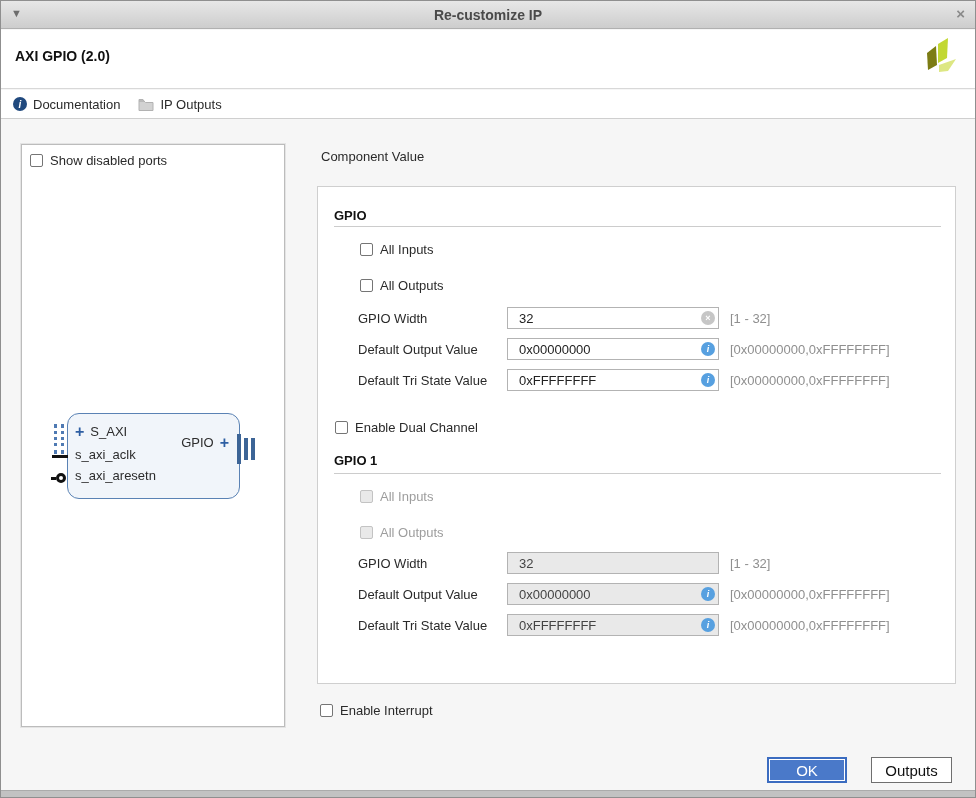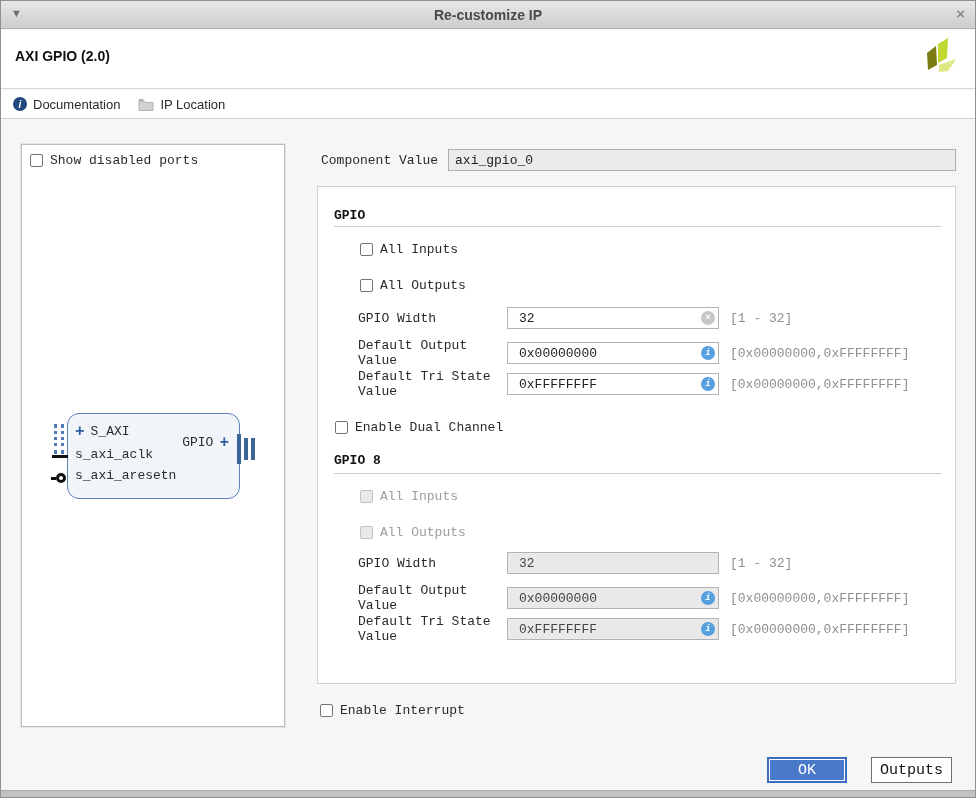--- a/index.html
+++ b/index.html
@@ -29,21 +29,21 @@
   .toolbar{
     position:absolute; left:0; top:89px; width:100%; height:29px; background:#ffffff;
     border-bottom:1px solid #cfcfcf; display:flex; align-items:center; gap:18px; padding-left:12px;
   }
   .tool-link{ display:flex; align-items:center; gap:6px; font-size:13px; color:#2a2a2a; cursor:default;}
   .info-badge{
     width:14px; height:14px; border-radius:50%; background:#20497e; color:#fff;
     font-size:10px; font-weight:bold; font-style:italic; display:flex; align-items:center; justify-content:center;
   }
   
-  .content{ position:absolute; left:0; top:118px; width:782px; height:674px; background:#f6f6f6;font-family:Liberation Mono, monospace; }
+  .content{ position:absolute; left:0; top:118px; width:782px; height:674px; background:#f6f6f6; }
   
   .left-panel{
     position:absolute; left:20px; top:25px; width:264px; height:583px;
     background:#ffffff; border:1px solid #bcbcbc; box-shadow:0 0 0 1px #e4e4e4;
   }
   .cb-row{ display:flex; align-items:center; gap:7px; font-size:13px; color:#2a2a2a; }
   .checkbox{
     width:13px; height:13px; background:#fff; border:1px solid #757575; border-radius:2px; flex:0 0 13px;
   }
   .cb-row.disabled{ color:#9d9d9d; }
@@ -140,21 +140,21 @@
       <span class="info-badge">i</span>
       <span>Documentation</span>
     </span>
     <span class="tool-link">
       <span style="display:inline-flex">
         <svg width="16" height="13" viewBox="0 0 16 13">
           <path d="M1 3 h5 l1.5 1.5 H15 v8 H1 z" fill="#d2d2d2" stroke="#b2b2b2"></path>
           <path d="M1 3 v-1.5 h4 l1 1.5 z" fill="#c3c3c3" stroke="#b2b2b2"></path>
         </svg>
       </span>
-      <span>IP Location</span>
+      <span>IP Outputs</span>
     </span>
   </div>
 
   <div class="content">
 
     <div class="left-panel">
       <label class="cb-row show-ports">
         <span class="checkbox"></span>
         <span>Show disabled ports</span>
       </label>
@@ -184,21 +184,20 @@
         </div>
         <div class="ip-row" style="right:10px; top:21px;">
           <span>GPIO</span>
           <span class="plus">+</span>
         </div>
       </div>
     </div>
 
     <div class="comp-row">
       <span class="lbl">Component Value</span>
-      <input class="comp-input" readonly="" value="axi_gpio_0" style="">
     </div>
 
     <div class="gpio-panel">
 
       <div class="sec-head" style="top:21px;">GPIO</div>
       <div class="sec-rule" style="top:39px;"></div>
 
       <label class="cb-row panel-cb" style="top:55px;">
         <span class="checkbox"></span>
         <span>All Inputs</span>
@@ -231,21 +230,21 @@
           <span class="fld-icon info">i</span>
         </span>
         <span class="range">[0x00000000,0xFFFFFFFF]</span>
       </div>
 
       <label class="cb-row dual-cb" style="top:233px;text-align:right;">
         <span class="checkbox"></span>
         <span>Enable Dual Channel</span>
       </label>
 
-      <div class="sec-head" style="top:266px;">GPIO 8</div>
+      <div class="sec-head" style="top:266px;">GPIO 1</div>
       <div class="sec-rule" style="top:286px;"></div>
 
       <label class="cb-row panel-cb disabled" style="top:302px;">
         <span class="checkbox"></span>
         <span>All Inputs</span>
       </label>
       <label class="cb-row panel-cb disabled" style="top:338px;">
         <span class="checkbox"></span>
         <span>All Outputs</span>
       </label>

